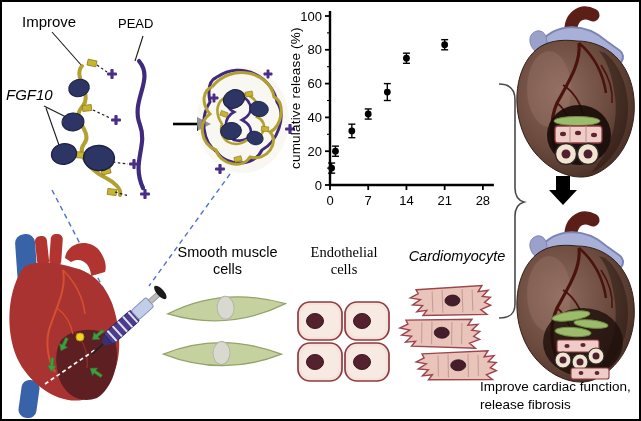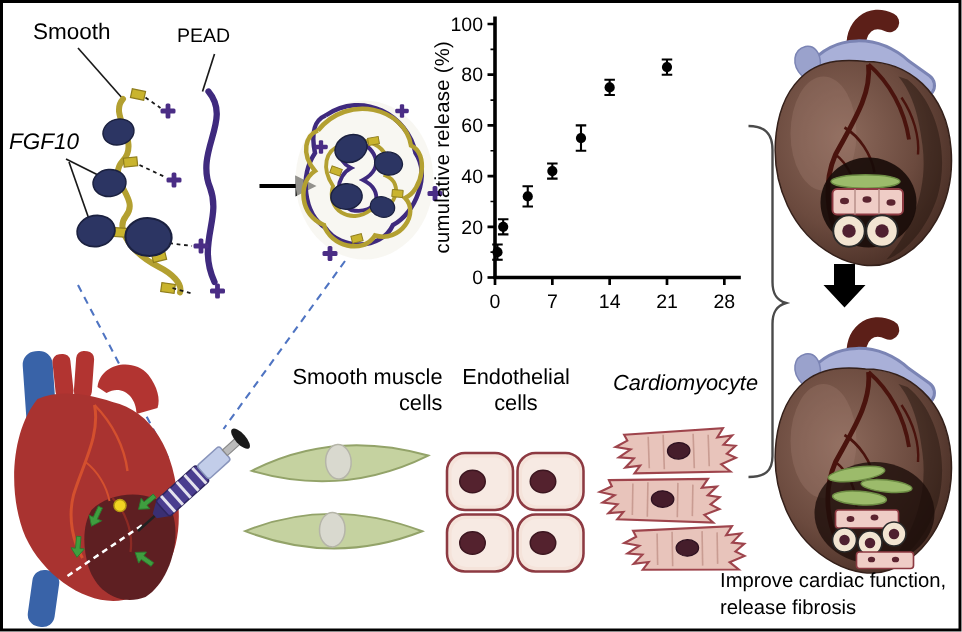--- a/index.html
+++ b/index.html
@@ -5,22 +5,22 @@
   html,body{margin:0;padding:0;background:#888;}
   .canvas{position:relative;width:641px;height:421px;background:#fff;border:2px solid #000;box-sizing:border-box;overflow:hidden;font-family:"Liberation Sans",sans-serif;color:#000;}
   .layer{position:absolute;left:0;top:0;}
   .lbl{position:absolute;line-height:1.12;white-space:nowrap;}
   .lbl-heparin{left:20px;top:12px;font-size:15px;}
   .lbl-pead{left:116px;top:15px;font-size:13px;}
   .lbl-fgf10{left:4px;top:85px;font-size:15px;font-style:italic;}
   .ylabel{position:absolute;left:282px;top:4px;width:22px;height:184px;display:flex;align-items:center;justify-content:center;writing-mode:vertical-rl;transform:rotate(180deg);font-size:13.5px;letter-spacing:.2px;}
   .xlabel{position:absolute;left:368px;top:211px;width:80px;text-align:center;font-size:14.5px;}
   .cell-label{position:absolute;text-align:center;font-size:14.5px;line-height:1.15;white-space:normal;}
-  .lbl-smc{left:158px;top:242px;width:135px;text-align:right;}
-  .lbl-endo{left:277px;top:242px;width:130px;}
+  .lbl-smc{left:158px;top:242px;width:135px;}
+  .lbl-endo{left:277px;top:242px;width:130px;font-family:Liberation Serif, serif;}
   .lbl-cmc{left:396px;top:246px;width:118px;font-style:italic;}
   .outcome{position:absolute;left:478px;top:376px;width:161px;text-align:left;font-size:13.5px;line-height:1.35;}
 </style>
 </head>
 <body>
 
 <div class="canvas">
 
   <svg class="layer" width="641" height="421" viewBox="0 0 641 421">
     <defs>
@@ -290,21 +290,21 @@
         <line x1="400.94" y1="51.18" x2="407.94" y2="51.18" stroke="#000000" stroke-width="1.4"></line>
         <line x1="400.94" y1="61.32" x2="407.94" y2="61.32" stroke="#000000" stroke-width="1.4"></line>
         <circle cx="404.44" cy="56.25" r="3.4" fill="#000000"></circle>
         <line x1="442.65999999999997" y1="37.66000000000002" x2="442.65999999999997" y2="47.80000000000002" stroke="#000000" stroke-width="1.4"></line>
         <line x1="439.15999999999997" y1="37.66000000000002" x2="446.15999999999997" y2="37.66000000000002" stroke="#000000" stroke-width="1.4"></line>
         <line x1="439.15999999999997" y1="47.80000000000002" x2="446.15999999999997" y2="47.80000000000002" stroke="#000000" stroke-width="1.4"></line>
         <circle cx="442.65999999999997" cy="42.73000000000002" r="3.4" fill="#000000"></circle>
       </g>
   </svg>
 
-  <div class="lbl lbl-heparin">Smooth</div>
+  <div class="lbl lbl-heparin">Improve</div>
   <div class="lbl lbl-pead">PEAD</div>
   <div class="lbl lbl-fgf10">FGF10</div>
 
   <div class="ylabel">cumulative release (%)</div>
 
   <div class="cell-label lbl-smc">
     <span>Smooth muscle</span><br>
     <span>cells</span>
   </div>
   <div class="cell-label lbl-endo">

